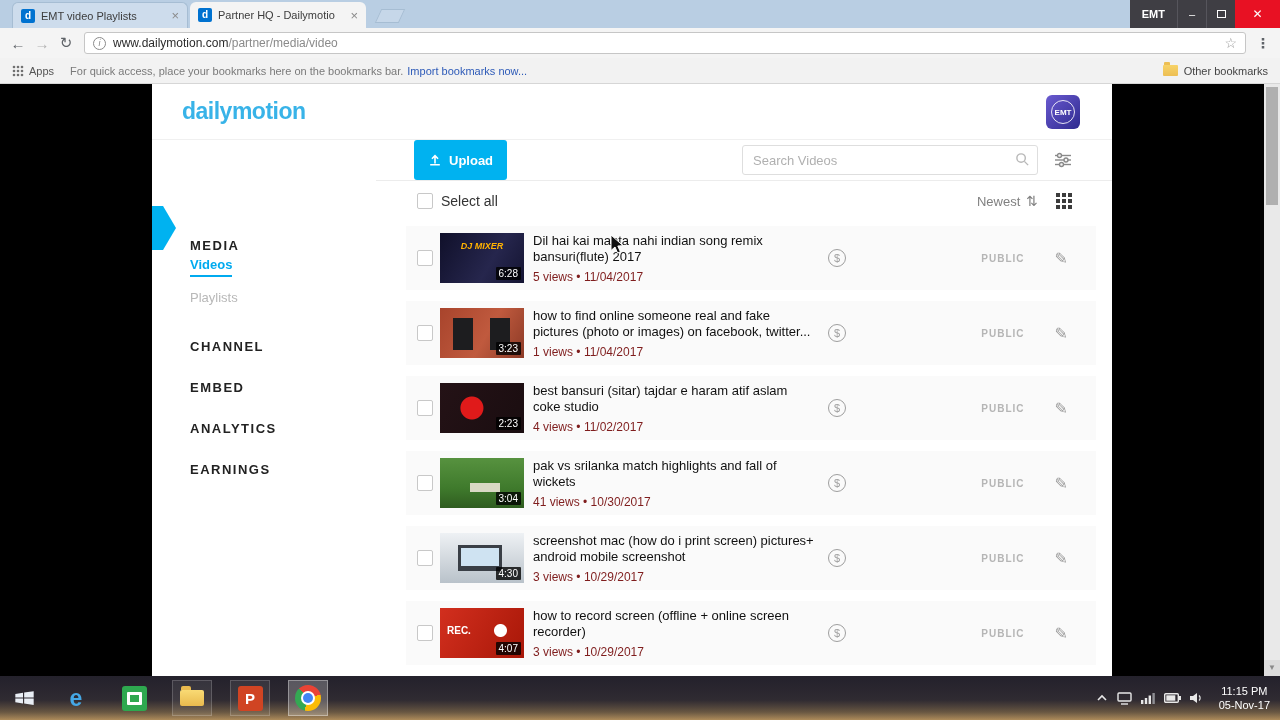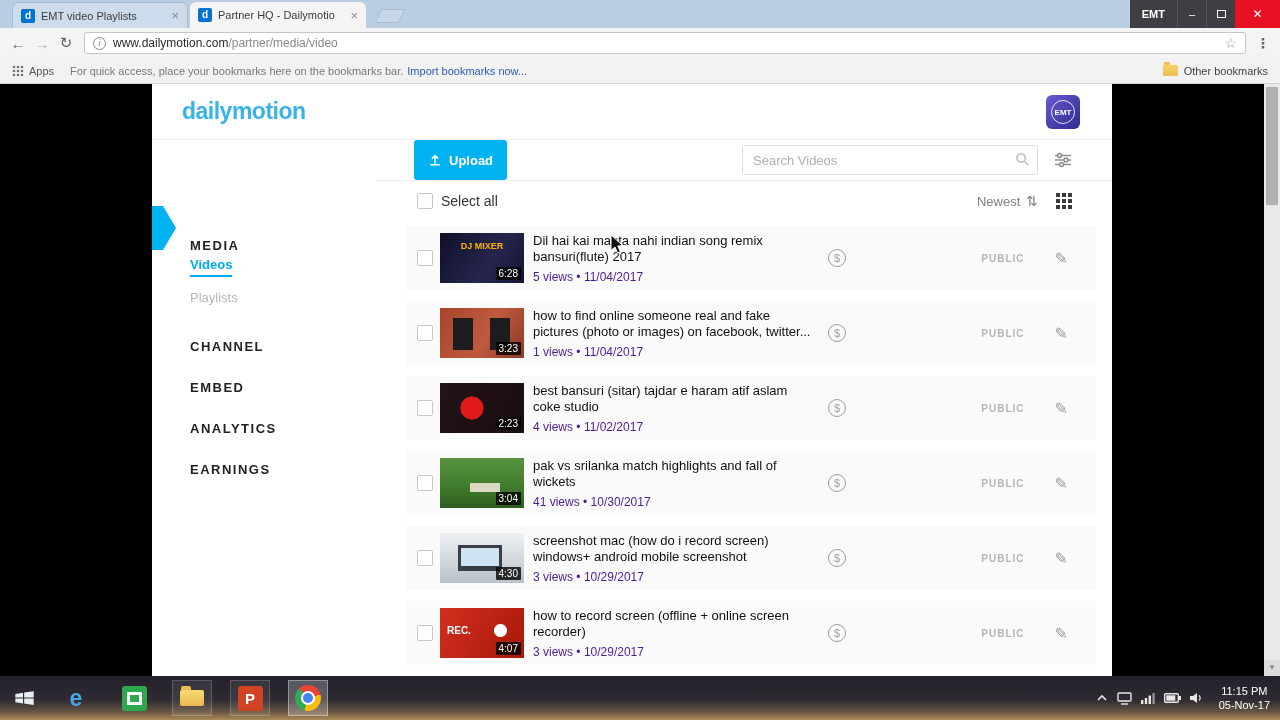--- a/index.html
+++ b/index.html
@@ -74,31 +74,31 @@
   .checkbox { width:16px; height:16px; min-width:16px; border:1px solid #c8c8c8; border-radius:2px; background:#fff; display:inline-block; }
   .select-all-label { margin-left:8px; font-size:14px; color:#333; }
   .sort-label { margin-left:auto; font-size:13px; color:#808080; }
   .sort-icon { margin-left:6px; font-size:14px; color:#808080; }
   .grid-icon { margin-left:18px; display:flex; }
 
   .rows { padding:5px 16px 0 30px; }
   .video-row { height:64px; background:#fafafa; display:flex; align-items:center; padding-left:11px; margin-bottom:11px; }
   .thumb { width:84px; height:50px; min-width:84px; margin-left:7px; position:relative; overflow:hidden; }
   .duration { position:absolute; right:3px; bottom:3px; background:rgba(0,0,0,.8); color:#fff; font-size:10px; padding:1px 3px; border-radius:1px; }
-  .thumb-label { position:absolute; left:0; right:0; top:8px; text-align:center; font-size:9px; font-weight:bold; color:#ffb200; }
+  .thumb-label { position:absolute; left:0; right:0; top:8px; text-align:center; font-size:9px; font-weight:bold; font-style:italic; color:#ffb200; }
   .th0 { background:linear-gradient(120deg,#10102a,#26264d 60%,#141432); }
   .th1 { background:linear-gradient(#1d1d1f,#1d1d1f) 20% 55%/20px 32px no-repeat, linear-gradient(#1d1d1f,#1d1d1f) 78% 55%/20px 32px no-repeat, linear-gradient(120deg,#a8442c,#c05a3e 55%,#8c3a26); }
   .th2 { background:radial-gradient(circle at 38% 50%, #e01a1a 0 11px, transparent 12px), linear-gradient(120deg,#241216,#1a0d10); }
   .th3 { background:linear-gradient(#d9d9c4,#d9d9c4) 55% 62%/30px 9px no-repeat, linear-gradient(180deg,#57923f 0%,#3f7a2c 60%,#2f5c20 100%); }
   .th4 { background:linear-gradient(#cfe3f2,#cfe3f2) 45% 48%/38px 18px no-repeat, linear-gradient(#3a3f46,#3a3f46) 45% 52%/44px 26px no-repeat, linear-gradient(#eef1f4,#b9c2ca); }
   .th5 { background:radial-gradient(circle at 72% 45%, #ffffff 0 6px, transparent 7px), linear-gradient(120deg,#d22f1e,#a81708); }
   .th5 .thumb-label { color:#fff; font-style:normal; text-align:left; left:7px; top:17px; font-size:10px; }
   .vinfo { margin-left:9px; width:285px; }
   .vtitle { font-size:13px; color:#111; line-height:16px; max-height:32px; overflow:hidden; }
-  .vmeta { font-size:12px; color:#4c1d95; margin-top:5px; }
+  .vmeta { font-size:12px; color:#7f1d1d; margin-top:5px; }
   .money-badge { margin-left:10px; width:18px; height:18px; min-width:18px; border:1px solid #9e9e9e; border-radius:50%; color:#9e9e9e; font-size:11px; display:flex; align-items:center; justify-content:center; }
   .vstatus { margin-left:auto; font-size:10px; letter-spacing:1px; color:#b5b5b5; font-weight:bold; }
   .edit-btn { margin:0 28px 0 30px; color:#9a9a9a; font-size:16px; }
 
   
   .scrollbar { position:absolute; right:0; top:0; width:16px; height:592px; background:#e9e9e9; }
   .scroll-thumb { position:absolute; top:3px; left:2px; width:12px; height:118px; background:#b0b0b0; }
   .scroll-down { position:absolute; bottom:0; left:0; width:16px; height:16px; color:#8a8a8a; font-size:8px; text-align:center; line-height:16px; background:#dcdcdc; }
 
   
@@ -330,21 +330,21 @@
               <span class="edit-btn">✎</span>
             </div>
 
             <div class="video-row">
               <span class="checkbox"></span>
               <div class="thumb th4">
                 <span class="thumb-label"></span>
                 <span class="duration">4:30</span>
               </div>
               <div class="vinfo">
-                <div class="vtitle">screenshot mac (how do i record screen) windows+ android mobile screenshot</div>
+                <div class="vtitle">screenshot mac (how do i print screen) pictures+ android mobile screenshot</div>
                 <div class="vmeta">3 views • 10/29/2017</div>
               </div>
               <span class="money-badge">$</span>
               <span class="vstatus">PUBLIC</span>
               <span class="edit-btn">✎</span>
             </div>
 
             <div class="video-row">
               <span class="checkbox"></span>
               <div class="thumb th5">

